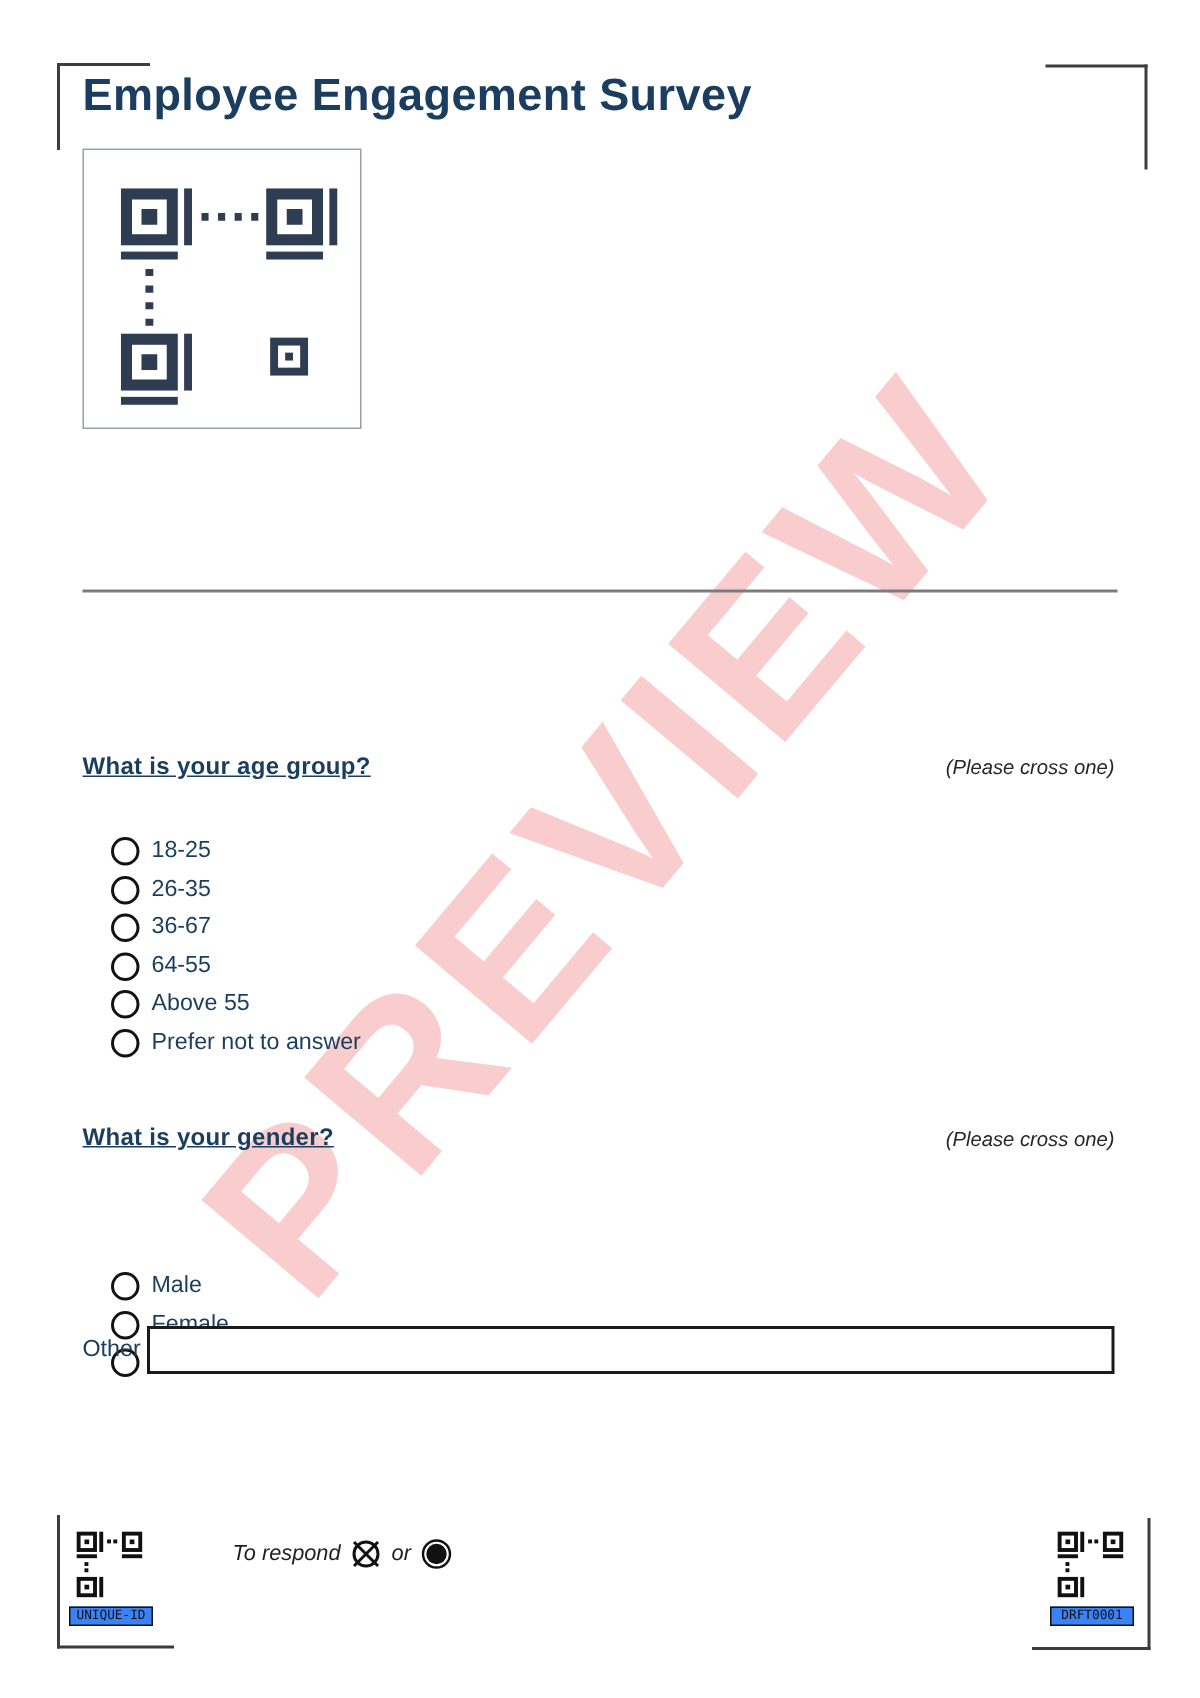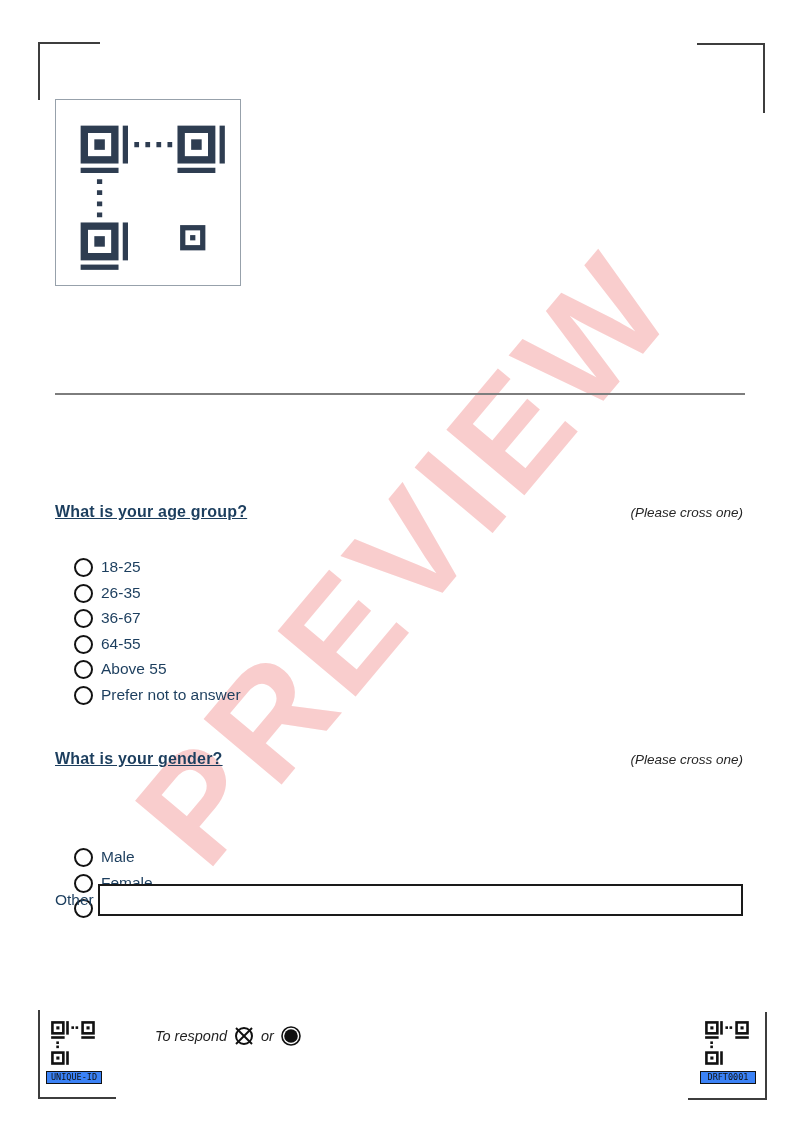--- a/index.html
+++ b/index.html
@@ -69,20 +69,21 @@
 
 <div class="page">
 
   <div class="watermark">PREVIEW</div>
 
   <div class="crop crop-tl"></div>
   <div class="crop crop-tr"></div>
   <div class="crop crop-bl"></div>
   <div class="crop crop-br"></div>
 
+  <h1 class="abs title" style="margin:0;">Employee Engagement Survey</h1>
 
   <div class="abs qr-box">
     <svg width="160" height="160" viewBox="0 0 152 152" aria-hidden="true">
       <g fill="#2e3d51">
         <rect x="12" y="12" width="36" height="36"></rect>
           <rect x="19" y="19" width="22" height="22" fill="#fff"></rect>
           <rect x="25" y="25" width="10" height="10"></rect>
         <rect x="52" y="12" width="5" height="36"></rect>
           <rect x="12" y="52" width="36" height="5"></rect>
         <rect x="104" y="12" width="36" height="36"></rect>

